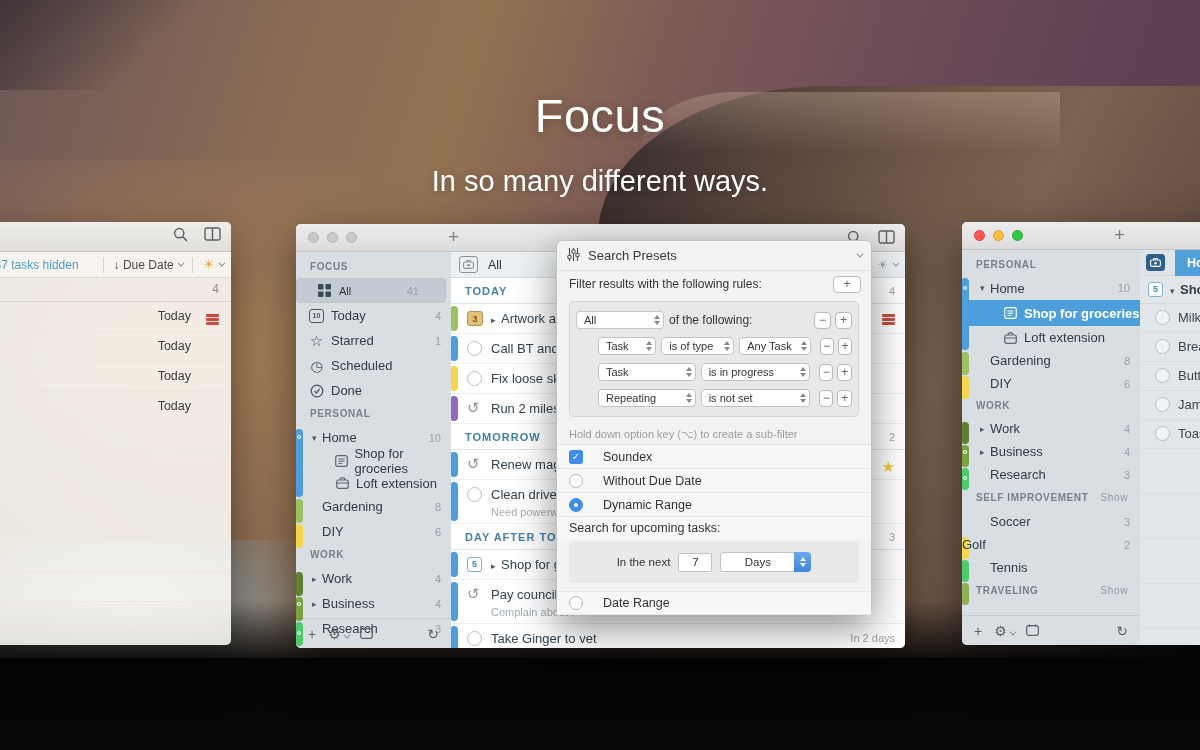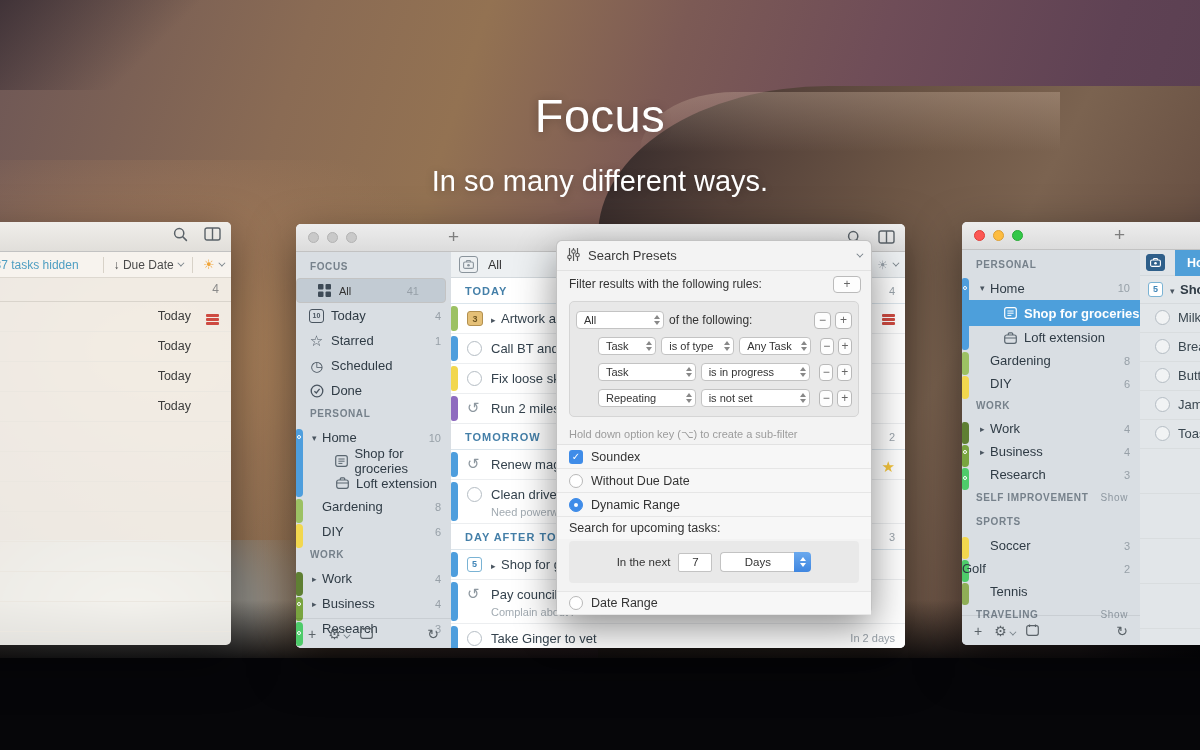--- a/index.html
+++ b/index.html
@@ -151,21 +151,21 @@
   .sel .arr { position:absolute; right:3px; top:3px; }
   .arr i { display:block; width:0; height:0; border-left:3.5px solid transparent; border-right:3.5px solid transparent; }
   .arr i.up { border-bottom:4px solid #888; margin-bottom:2px; }
   .arr i.dn { border-top:4px solid #888; }
   .mini { width:17px; height:17px; background:#fdfdfd; border:1px solid #b9b9b9; border-radius:4px;
     text-align:center; line-height:15px; color:#666; font-size:12px; margin-left:4px; }
   .rrow .spacer { flex:1; }
   .po-hint { height:22px; line-height:22px; padding-left:12px; color:#9c9c9c; font-size:11px; border-bottom:1px solid #e2e2e2; }
   .po-opt { height:24px; display:flex; align-items:center; padding-left:12px; border-bottom:1px solid #e6e6e6;
     background:#f7f7f7; }
-  .po-opt .olbl { margin-left:8px; font-size:12.5px; }
+  .po-opt .olbl { margin-left:20px; font-size:12.5px; }
   .cbox { width:14px; height:14px; background:#3f8ce8; border-radius:3px; color:#fff; font-size:10px;
     text-align:center; line-height:14px; }
   .radio { width:14px; height:14px; border:1.5px solid #b8b8b8; border-radius:50%; background:#fff; }
   .radio.on { border-color:#3f8ce8; background:#3f8ce8; position:relative; }
   .radio.on::after { content:""; position:absolute; left:4px; top:4px; width:4px; height:4px; background:#fff; border-radius:50%; }
   .po-upc { height:22px; line-height:22px; padding-left:12px; font-size:12.5px; background:#f7f7f7; }
   .nextbox { margin:2px 12px 8px; height:42px; background:#e9e9e9; border-radius:4px; display:flex;
     align-items:center; justify-content:center; gap:8px; }
   .nextbox .nlbl { font-size:11.5px; color:#333; }
   .numfield { width:34px; height:19px; border:1px solid #c3c3c3; border-radius:2px; text-align:center;
@@ -557,21 +557,20 @@
       </div>
       <div class="sb-item" style="padding-left:28px">
         <span>Research</span>
         <span class="cnt">3</span>
       </div>
 
       <div class="sb-head" style="height:24px;line-height:24px">
         <span>SELF IMPROVEMENT</span>
         <span class="show">Show</span>
       </div>
-      <div class="sb-head" style="height:24px;line-height:24px">SPORTS</div>
       <div class="sb-item" style="padding-left:28px">
         <span>Soccer</span>
         <span class="cnt">3</span>
       </div>
       <div class="sb-item" style="">
         <span>Golf</span>
         <span class="cnt">2</span>
       </div>
       <div class="sb-item" style="padding-left:28px">
         <span>Tennis</span>

